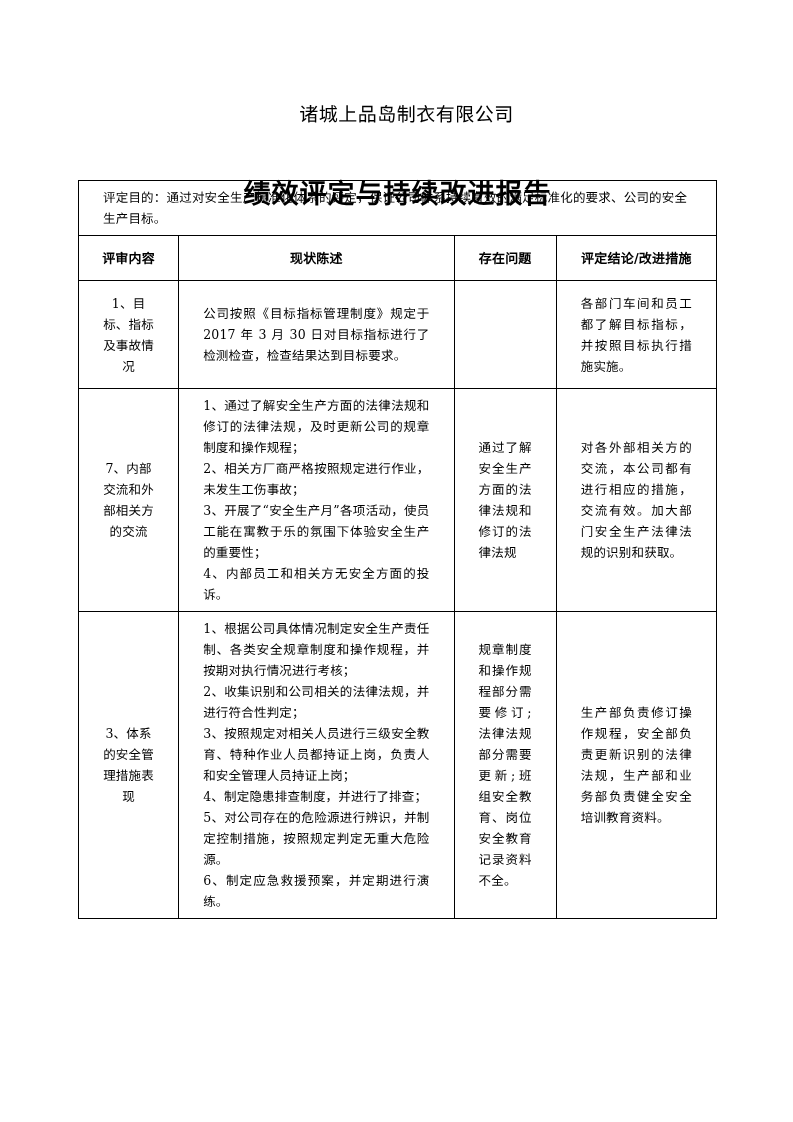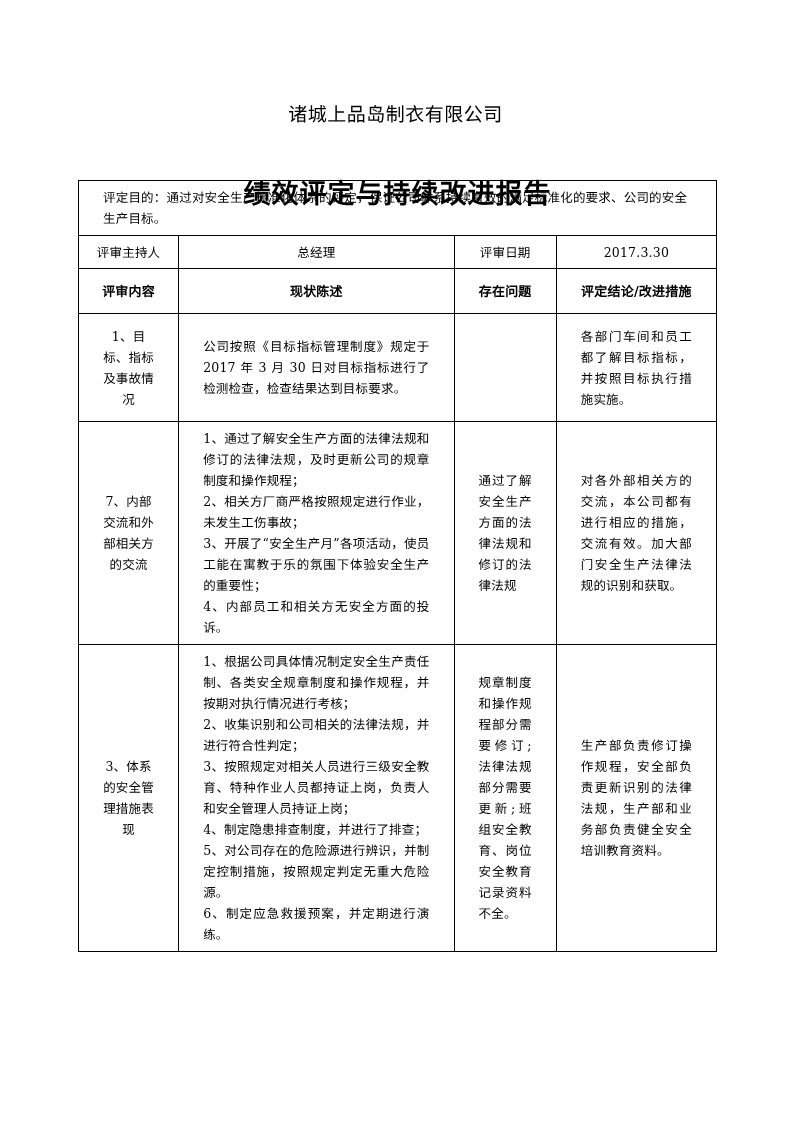--- a/index.html
+++ b/index.html
@@ -19,21 +19,21 @@
     position: absolute;
     left: 0;
     top: 0;
     width: 793px;
     height: 1122px;
   }
 
   
   .company-title {
     position: absolute;
-    left: 76px;
+    left: 87px;
     top: 101px;
     width: 639px;
     text-align: center;
     font-family: "DejaVu Serif", "Liberation Serif", serif;
     font-size: 19px;
     line-height: 26px;
     letter-spacing: 0.5px;
     font-weight: 400;
   }
   .report-title {
@@ -143,26 +143,20 @@
         <col class="col-b">
         <col class="col-c">
         <col class="col-d">
     </colgroup>
     <tbody>
 
       <tr>
         <td class="purpose-cell" colspan="4">评定目的：通过对安全生产标准化体系的评定，保证公司体系持续有效的满足标准化的要求、公司的安全生产目标。</td>
       </tr>
 
-      <tr class="meta-row">
-        <td>评审主持人</td>
-        <td>总经理</td>
-        <td>评审日期</td>
-        <td>2017.3.30</td>
-      </tr>
 
       <tr class="head-row">
         <td>评审内容</td>
         <td>现状陈述</td>
         <td>存在问题</td>
         <td>评定结论/改进措施</td>
       </tr>
 
       <tr class="r1">
         <td class="cell-center">1、目标、指标及事故情况</td>

